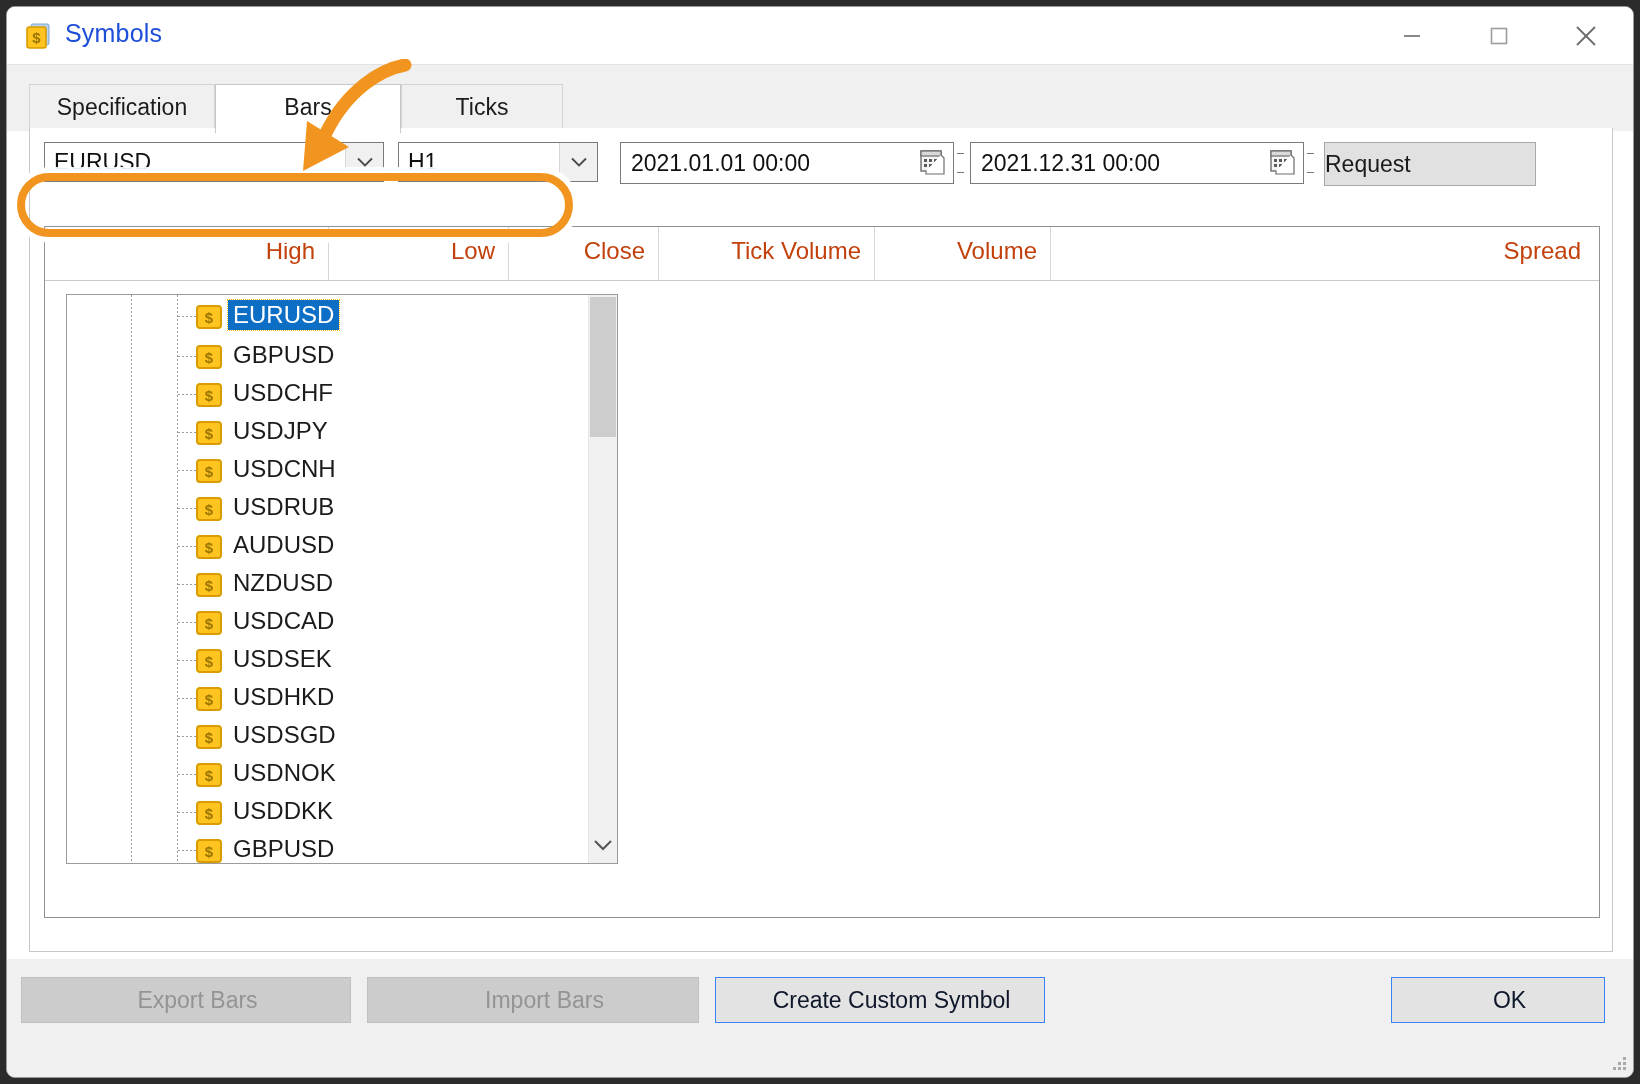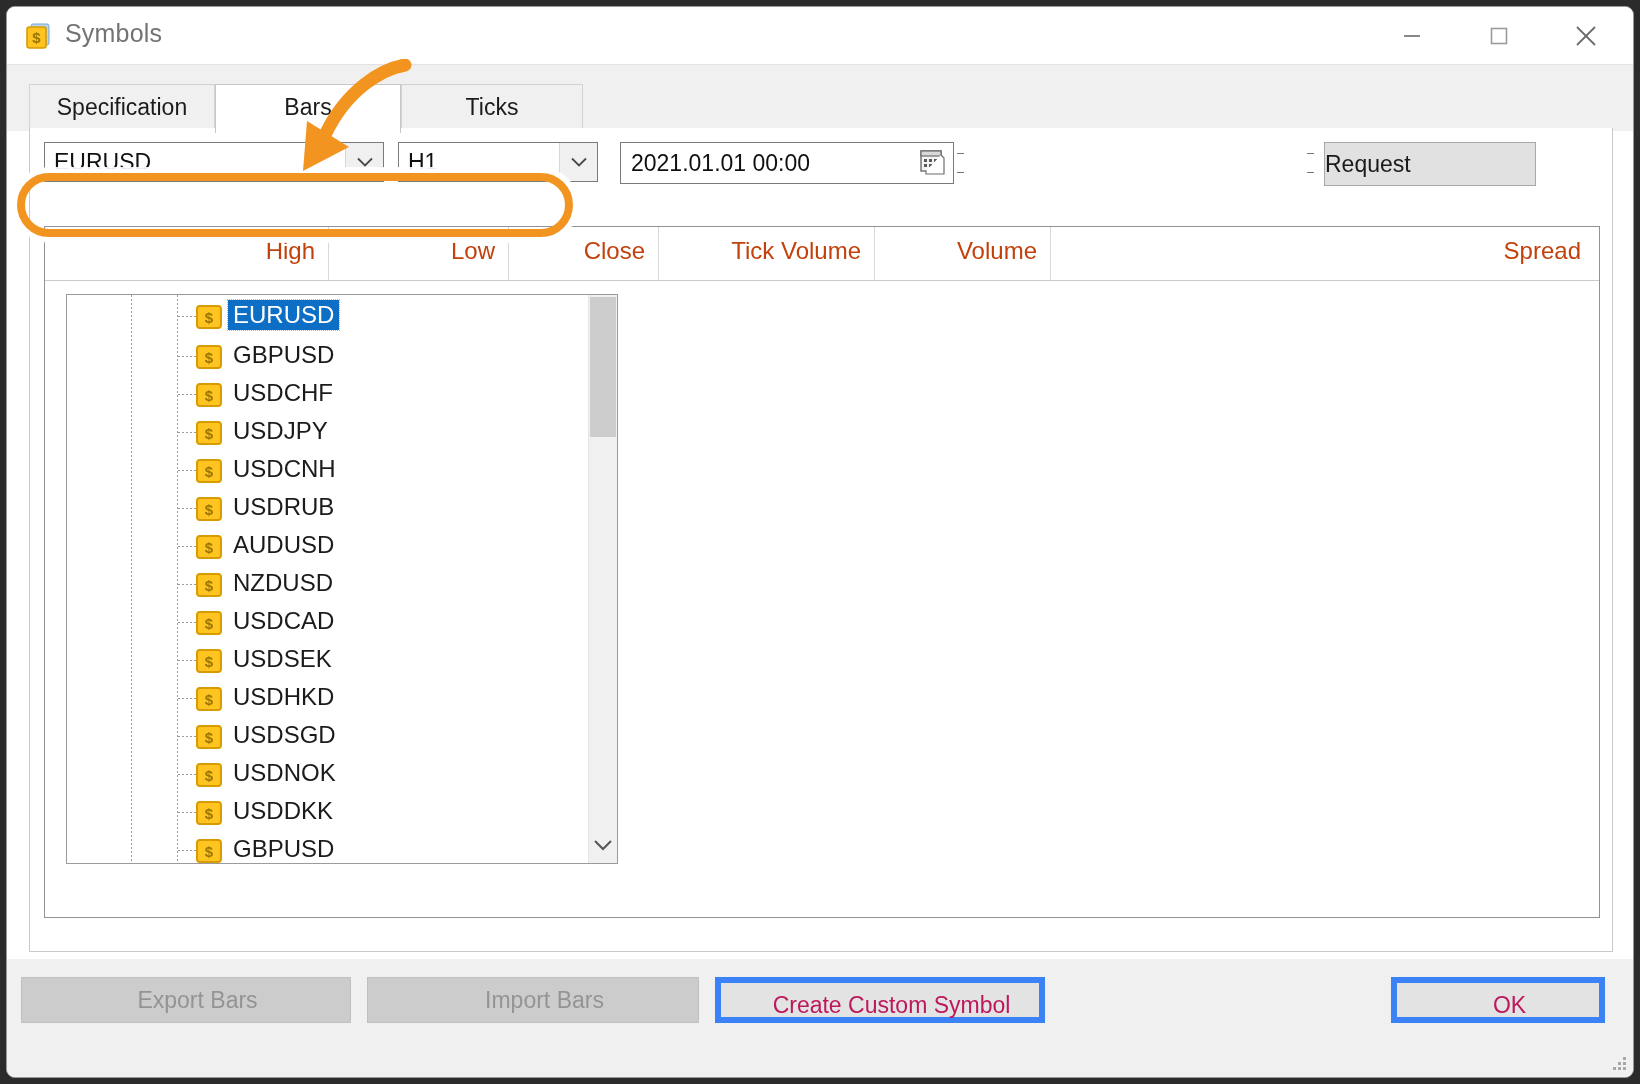--- a/index.html
+++ b/index.html
@@ -42,21 +42,21 @@
     left: 18px;
     top: 15px;
     width: 28px;
     height: 28px;
   }
   #title-text {
     position: absolute;
     left: 58px;
     top: 12px;
     font-size: 25px;
-    color: #737373;
+    color: #1d4ed8;
     letter-spacing: .2px;
     white-space: nowrap;
   }
   .winbtn {
     position: absolute;
     top: 0;
     width: 62px;
     height: 57px;
     cursor: default;
   }
@@ -90,21 +90,21 @@
     cursor: default;
   }
   .tab.active {
     background: #ffffff;
     border-color: #c8c8c8;
     z-index: 3;
     height: 49px;
   }
   #tab-spec { left: 22px;  width: 186px; }
   #tab-bars { left: 208px; width: 186px; }
-  #tab-ticks{ left: 394px; width: 182px; text-align: center; }
+  #tab-ticks{ left: 394px; width: 162px; text-align: center; }
 
   
   #page {
     position: absolute;
     left: 22px;
     top: 121px;
     width: 1584px;
     height: 824px;
     background: #ffffff;
     border: 1px solid #c8c8c8;
@@ -359,22 +359,22 @@
     white-space: nowrap;
     padding-left: 23px;
   }
   .fbtn.disabled {
     background: #cccccc;
     border: 1px solid #c0c0c0;
     color: #949494;
   }
   .fbtn.normal {
     background: #e3e3e3;
-    border: 6px solid #3b82f6;
-    color: #be185d;
+    border: 1px solid #3b82f6;
+    color: #0f172a;
   }
   #btn-export { left: 14px;   width: 330px; }
   #btn-import { left: 360px;  width: 332px; }
   #btn-create { left: 708px;  width: 330px; }
   #btn-ok     { left: 1384px; width: 214px; }
 
   
   #anno-box {
     position: absolute;
     left: 10px;
@@ -475,20 +475,38 @@
               <rect x="6" y="16" width="3" height="3"></rect>
                 <rect x="11" y="16" width="3" height="3"></rect>
                 <rect x="16" y="16" width="3" height="3"></rect>
             </g>
             <path d="M23 7 L26 10 L26 26 L8 26 L8 23" fill="#ffffff" stroke="#6d6d6d" stroke-width="1.2"></path>
           </svg>
         </span>
       </div>
       <div class="dspin" id="spin-from"></div>
 
+      <div class="datefield" id="date-to">
+        <span class="dval">2021.12.31 00:00</span>
+        <span class="calbtn">
+          <svg width="29" height="29" viewBox="0 0 29 29">
+            <rect x="3" y="3" width="20" height="20" fill="#f4f4f4" stroke="#6d6d6d" stroke-width="1.4"></rect>
+            <rect x="3" y="3" width="20" height="5" fill="#d9d9d9" stroke="#6d6d6d" stroke-width="1.2"></rect>
+            <g fill="#5a5a5a">
+              <rect x="6" y="11" width="3" height="3"></rect>
+                <rect x="11" y="11" width="3" height="3"></rect>
+                <rect x="16" y="11" width="3" height="3"></rect>
+              <rect x="6" y="16" width="3" height="3"></rect>
+                <rect x="11" y="16" width="3" height="3"></rect>
+                <rect x="16" y="16" width="3" height="3"></rect>
+            </g>
+            <path d="M23 7 L26 10 L26 26 L8 26 L8 23" fill="#ffffff" stroke="#6d6d6d" stroke-width="1.2"></path>
+          </svg>
+        </span>
+      </div>
       <div class="dspin" id="spin-to"></div>
 
       <div id="btn-request">Request</div>
     </div>
 
     <div id="grid">
       <div id="grid-head">
         <div class="gcol" style="left:104px;width:180px">High</div>
         <div class="gcol" style="left:284px;width:180px">Low</div>
         <div class="gcol" style="left:464px;width:150px">Close</div>

